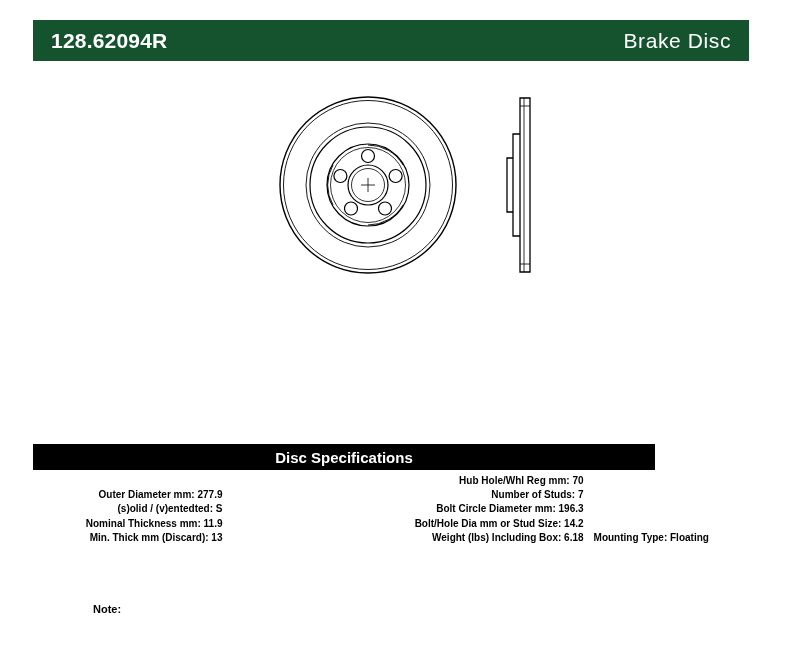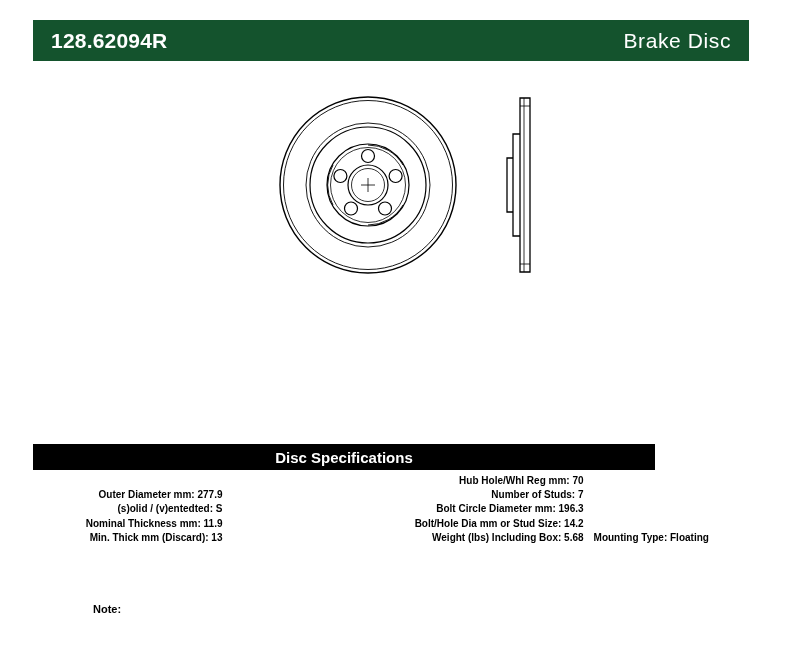--- a/index.html
+++ b/index.html
@@ -187,21 +187,21 @@
       <div class="spec-line">Outer Diameter mm: 277.9</div>
       <div class="spec-line">(s)olid / (v)entedted: S</div>
       <div class="spec-line">Nominal Thickness mm: 11.9</div>
       <div class="spec-line">Min. Thick mm (Discard): 13</div>
     </div>
     <div class="col col-mid">
       <div class="spec-line">Hub Hole/Whl Reg mm: 70</div>
       <div class="spec-line">Number of Studs: 7</div>
       <div class="spec-line">Bolt Circle Diameter mm: 196.3</div>
       <div class="spec-line">Bolt/Hole Dia mm or Stud Size: 14.2</div>
-      <div class="spec-line">Weight (lbs) Including Box: 5.68</div>
+      <div class="spec-line">Weight (lbs) Including Box: 6.18</div>
     </div>
     <div class="col col-right">
       <div class="spec-line">Mounting Type: Floating</div>
     </div>
   </div>
 
   <div class="note">Note:</div>
 
 </div>
 

